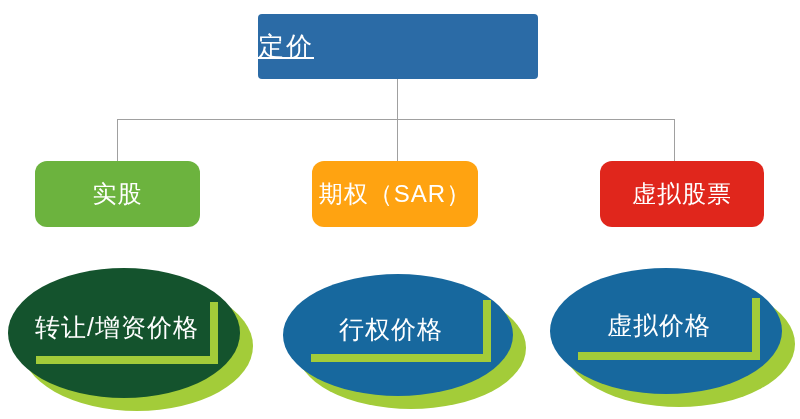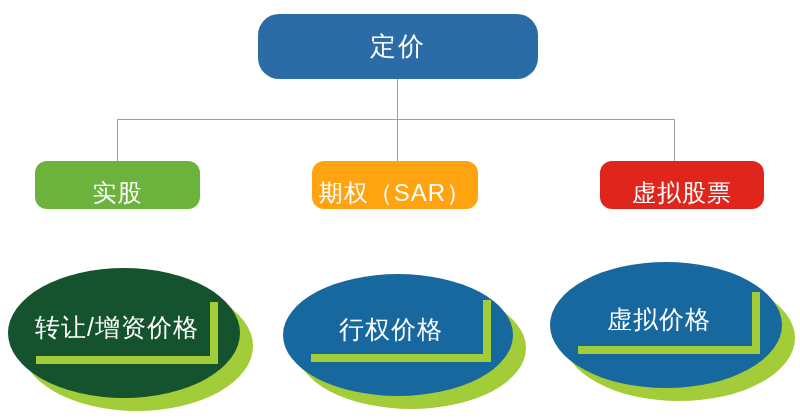--- a/index.html
+++ b/index.html
@@ -16,42 +16,42 @@
   .line-v-main  { left: 397px; top: 79px;  width: 1px; height: 83px; }
   .line-h       { left: 117px; top: 119px; width: 558px; height: 1px; }
   .line-drop-l  { left: 117px; top: 119px; width: 1px; height: 43px; }
   .line-drop-r  { left: 674px; top: 119px; width: 1px; height: 43px; }
 
   
   .root-box {
     position: absolute;
     left: 258px; top: 14px;
     width: 280px; height: 65px;
-    border-radius: 21px;
-    display: flex; align-items: center; justify-content: center;
-    color: #ffffff; font-size: 26px; letter-spacing: 2px;
+    border-radius: 4px;
+    display: flex; align-items: center; justify-content: flex-start;
+    color: #ffffff; font-size: 26px; letter-spacing: 2px; text-decoration: underline;
   }
 
   
   .branch-box {
     position: absolute;
-    top: 161px; height: 48px;
+    top: 161px; height: 66px;
     border-radius: 12px;
-    display: flex; align-items: flex-end; justify-content: center;
+    display: flex; align-items: center; justify-content: center;
     color: #ffffff; font-size: 24px; letter-spacing: 1px;
   }
   .branch-0 { left: 35px;  width: 165px; }
   .branch-1 { left: 312px; width: 166px; }
   .branch-2 { left: 600px; width: 164px; }
 
   
   .ellipse-group { position: absolute; }
   .ellipse-g0 { left: 8px;   top: 268px; width: 246px; height: 144px; }
   .ellipse-g1 { left: 283px; top: 274px; width: 244px; height: 136px; }
-  .ellipse-g2 { left: 550px; top: 262px; width: 246px; height: 140px; }
+  .ellipse-g2 { left: 550px; top: 268px; width: 246px; height: 140px; }
   .ellipse-shadow, .ellipse-body {
     position: absolute;
     border-radius: 50%;
   }
   .ellipse-shadow { left: 13px; top: 13px; }
   .ellipse-body   { left: 0; top: 0; }
   .ellipse-g0 .ellipse-shadow, .ellipse-g0 .ellipse-body { width: 232px; height: 130px; }
   .ellipse-g1 .ellipse-shadow, .ellipse-g1 .ellipse-body { width: 230px; height: 122px; }
   .ellipse-g2 .ellipse-shadow, .ellipse-g2 .ellipse-body { width: 232px; height: 126px; }
 

